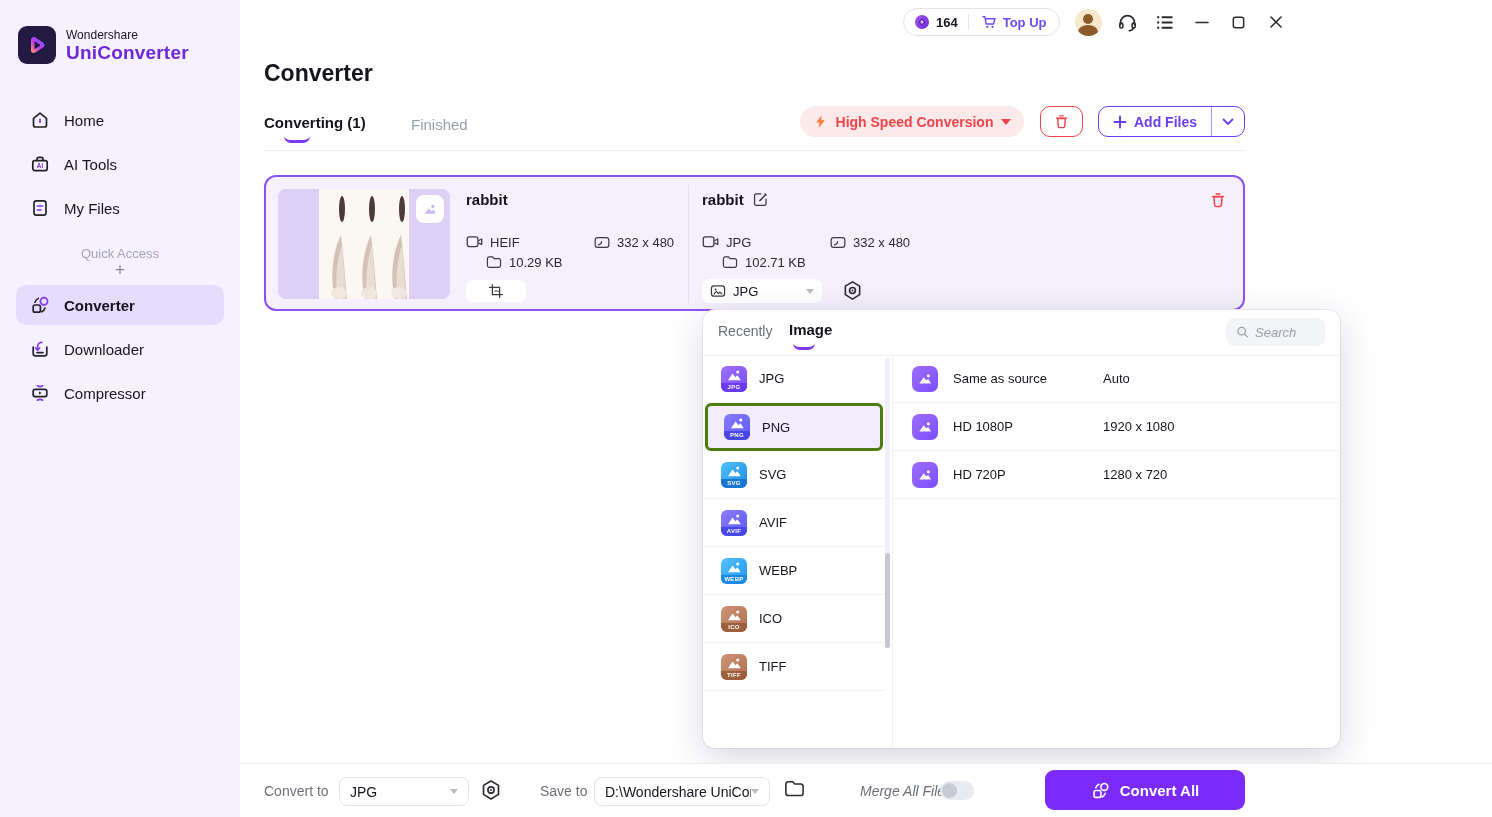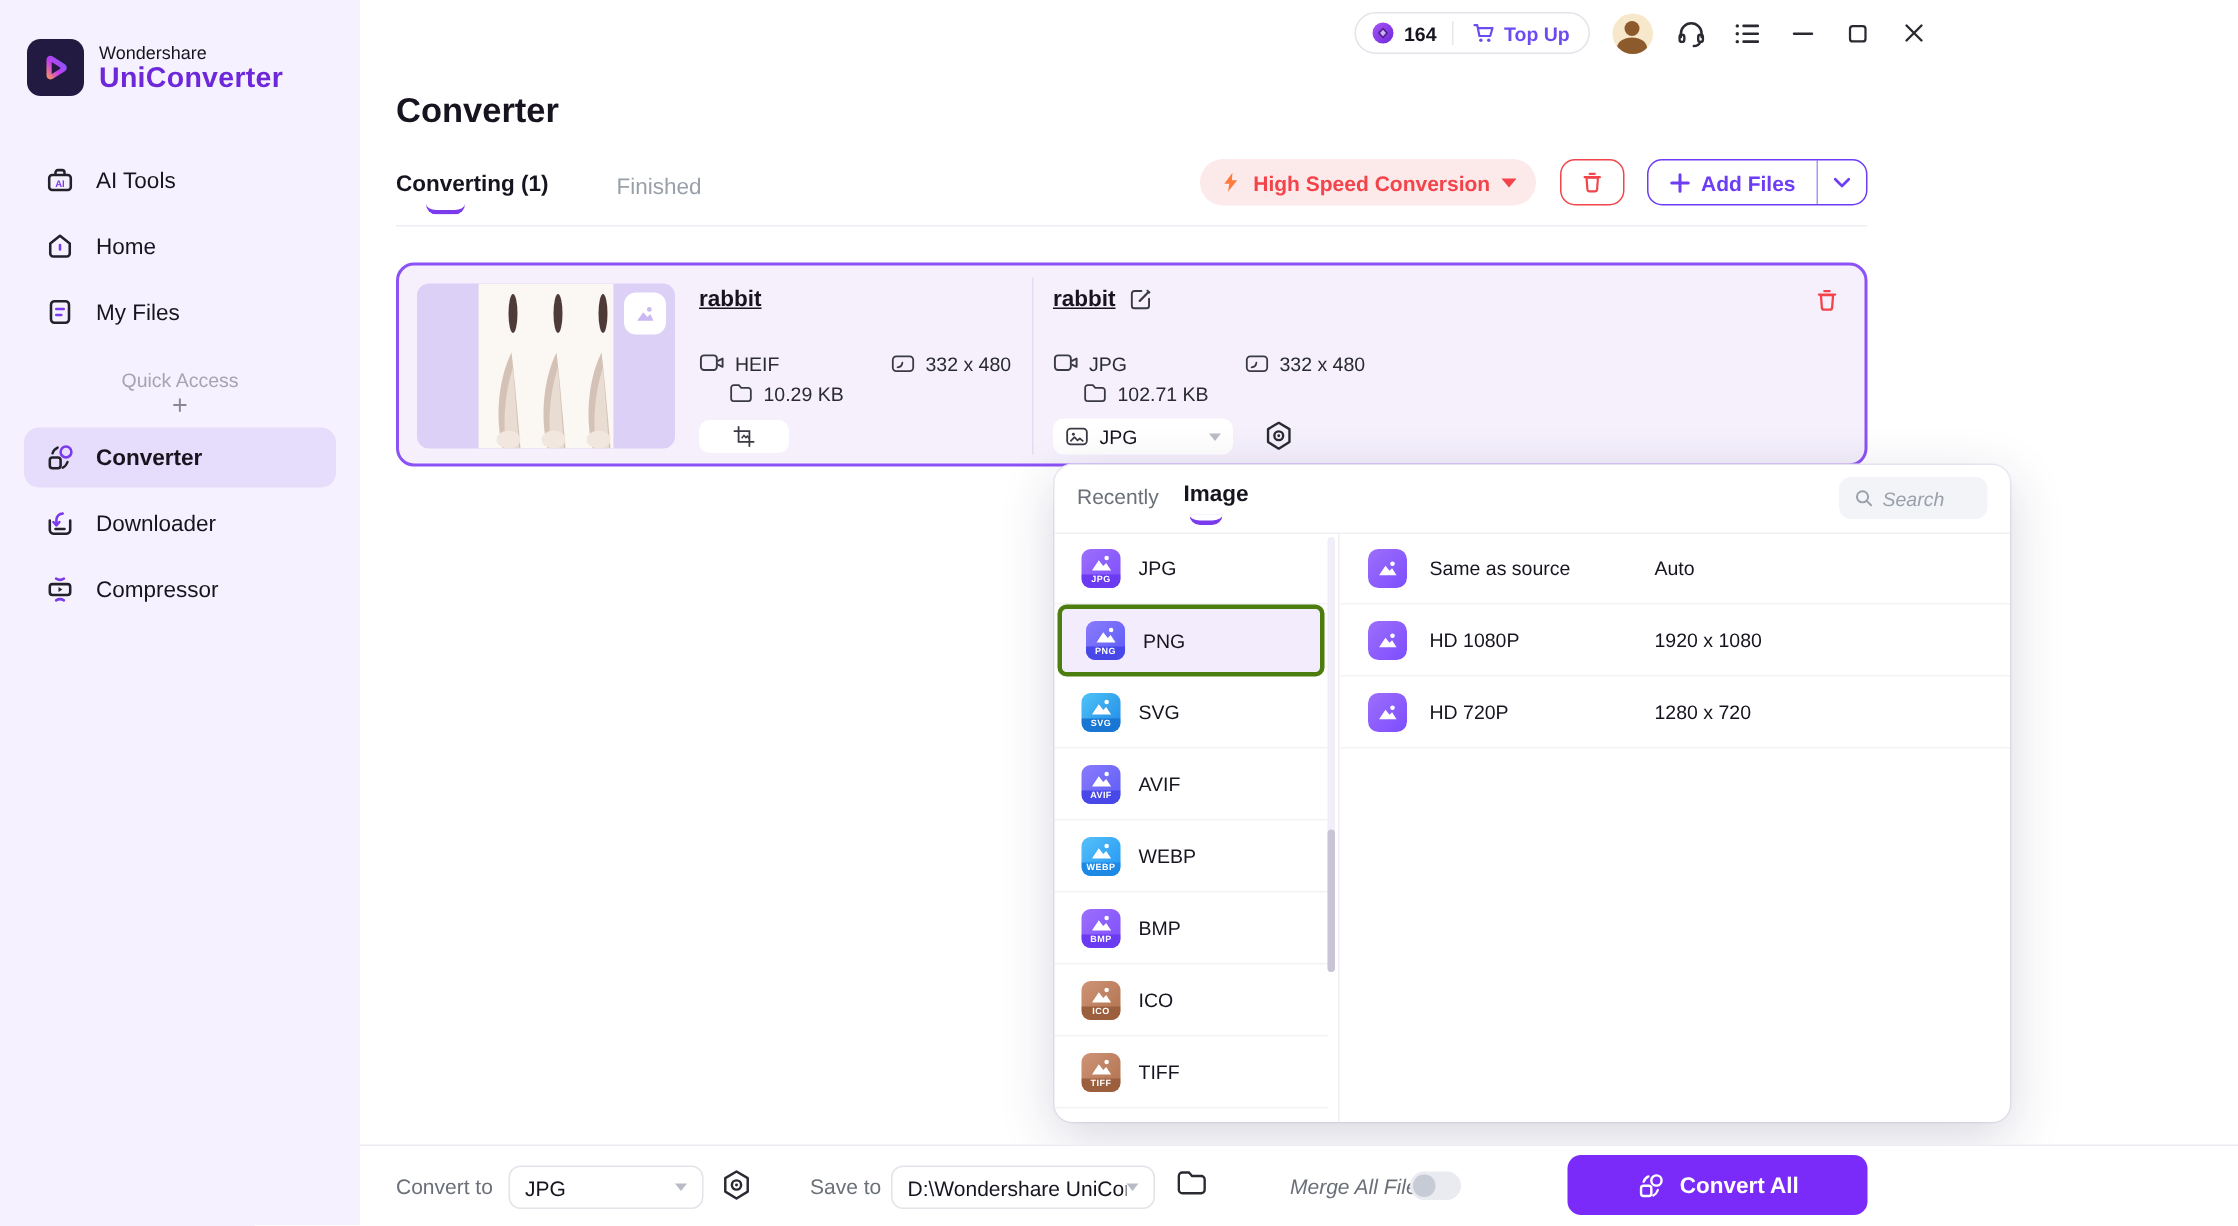--- a/index.html
+++ b/index.html
@@ -47,21 +47,21 @@
   .addfiles-btn { position:absolute; left:1098px; top:106px; width:147px; height:31px; border:1.5px solid #6C3DF4; border-radius:10px; background:#fff; display:flex; align-items:center; cursor:pointer; }
   .addfiles-main { flex:1; display:flex; align-items:center; justify-content:center; gap:7px; font-size:14px; font-weight:bold; color:#6C3DF4; height:100%; }
   .addfiles-sep { width:1px; height:100%; background:#6C3DF4; opacity:.55; }
   .addfiles-chev { width:32px; display:flex; align-items:center; justify-content:center; height:100%; }
 
   
   .card { position:absolute; left:264px; top:175px; width:981px; height:136px; background:#F5F0FC; border:2px solid #8C52F5; border-radius:12px; }
   .thumb { position:absolute; left:12px; top:12px; width:172px; height:110px; background:#DCD0F7; border-radius:8px; overflow:hidden; }
   .thumb svg.rabbit { position:absolute; left:41px; top:0; width:90px; height:110px; }
   .thumb-badge { position:absolute; right:6px; top:6px; width:28px; height:28px; background:#fff; border-radius:8px; display:flex; align-items:center; justify-content:center; }
-  .fname { font-size:15px; font-weight:bold; color:#17141F;text-decoration:underline; }
+  .fname { font-size:15px; font-weight:bold; color:#17141F; }
   .src-info { position:absolute; left:200px; top:14px; }
   .tgt-info { position:absolute; left:436px; top:14px; }
   .meta-grid { margin-top:24px; }
   .meta-row { display:flex; align-items:center; gap:8px; height:20px; }
   .meta-cell { display:flex; align-items:center; gap:7px; width:100px; font-size:13px; color:#2A2A33; }
   .meta-cell.wide { width:auto;padding-left:20px; }
   .edit-chip { position:absolute; left:200px; top:103px; width:60px; height:22px; background:#fff; border-radius:7px; display:flex; align-items:center; justify-content:center; cursor:pointer; }
   .v-divider { position:absolute; left:422px; top:8px; width:1px; height:118px; background:#E4DCF3; }
   .name-row { display:flex; align-items:center; gap:8px; }
   .fmt-select { position:absolute; left:436px; top:102px; width:120px; height:24px; background:#fff; border-radius:7px; display:flex; align-items:center; gap:7px; padding:0 8px; cursor:pointer; }
@@ -137,32 +137,32 @@
       </div>
       <div>
         <div class="brand-top">Wondershare</div>
         <div class="brand-bottom">UniConverter</div>
       </div>
     </div>
 
     <div class="nav">
       <div class="nav-item">
         <svg class="nav-ico" viewBox="0 0 20 20" fill="none">
+          <path d="M3.5 8.3 L10 3.2 L16.5 8.3 V15 a2 2 0 0 1-2 2 h-9 a2 2 0 0 1-2-2 Z" stroke="#23212B" stroke-width="1.7" stroke-linejoin="round"></path>
+          <path d="M10 9.3 v3" stroke="#7C3AED" stroke-width="1.7" stroke-linecap="round"></path>
+        </svg>
+        <span>Home</span>
+      </div>
+      <div class="nav-item">
+        <svg class="nav-ico" viewBox="0 0 20 20" fill="none">
           <rect x="2.8" y="6.6" width="14.4" height="10" rx="2" stroke="#23212B" stroke-width="1.7"></rect>
           <path d="M7 6.4 V5 a1.6 1.6 0 0 1 1.6-1.6 h2.8 A1.6 1.6 0 0 1 13 5 v1.4" stroke="#23212B" stroke-width="1.7"></path>
           <text x="10" y="14.4" text-anchor="middle" font-size="6.4" font-weight="bold" fill="#7C3AED" font-family="Liberation Sans, sans-serif">AI</text>
         </svg>
         <span>AI Tools</span>
-      </div>
-      <div class="nav-item">
-        <svg class="nav-ico" viewBox="0 0 20 20" fill="none">
-          <path d="M3.5 8.3 L10 3.2 L16.5 8.3 V15 a2 2 0 0 1-2 2 h-9 a2 2 0 0 1-2-2 Z" stroke="#23212B" stroke-width="1.7" stroke-linejoin="round"></path>
-          <path d="M10 9.3 v3" stroke="#7C3AED" stroke-width="1.7" stroke-linecap="round"></path>
-        </svg>
-        <span>Home</span>
       </div>
       <div class="nav-item">
         <svg class="nav-ico" viewBox="0 0 20 20" fill="none">
           <rect x="4" y="2.8" width="12" height="14.4" rx="2.4" stroke="#23212B" stroke-width="1.7"></rect>
           <path d="M7.5 8 h5 M7.5 12 h3.4" stroke="#7C3AED" stroke-width="1.7" stroke-linecap="round"></path>
         </svg>
         <span>My Files</span>
       </div>
 
       <div class="quick-row">
@@ -489,30 +489,20 @@
         <span class="fmt-icon fi-webp">
           <svg viewBox="0 0 24 18">
               <circle cx="17" cy="5" r="2" fill="#fff"></circle>
               <path d="M4 16 L10 7 L14 12 L16.6 9.4 L21 16 Z" fill="#fff"></path>
             </svg>
           <span class="fmt-tag">WEBP</span>
         </span>
         <span class="flabel">WEBP</span>
       </div>
       <div class="fmt-row">
-        <span class="fmt-icon fi-bmp">
-          <svg viewBox="0 0 24 18">
-              <circle cx="17" cy="5" r="2" fill="#fff"></circle>
-              <path d="M4 16 L10 7 L14 12 L16.6 9.4 L21 16 Z" fill="#fff"></path>
-            </svg>
-          <span class="fmt-tag">BMP</span>
-        </span>
-        <span class="flabel">BMP</span>
-      </div>
-      <div class="fmt-row">
         <span class="fmt-icon fi-ico">
           <svg viewBox="0 0 24 18">
               <circle cx="17" cy="5" r="2" fill="#fff"></circle>
               <path d="M4 16 L10 7 L14 12 L16.6 9.4 L21 16 Z" fill="#fff"></path>
             </svg>
           <span class="fmt-tag">ICO</span>
         </span>
         <span class="flabel">ICO</span>
       </div>
       <div class="fmt-row">

